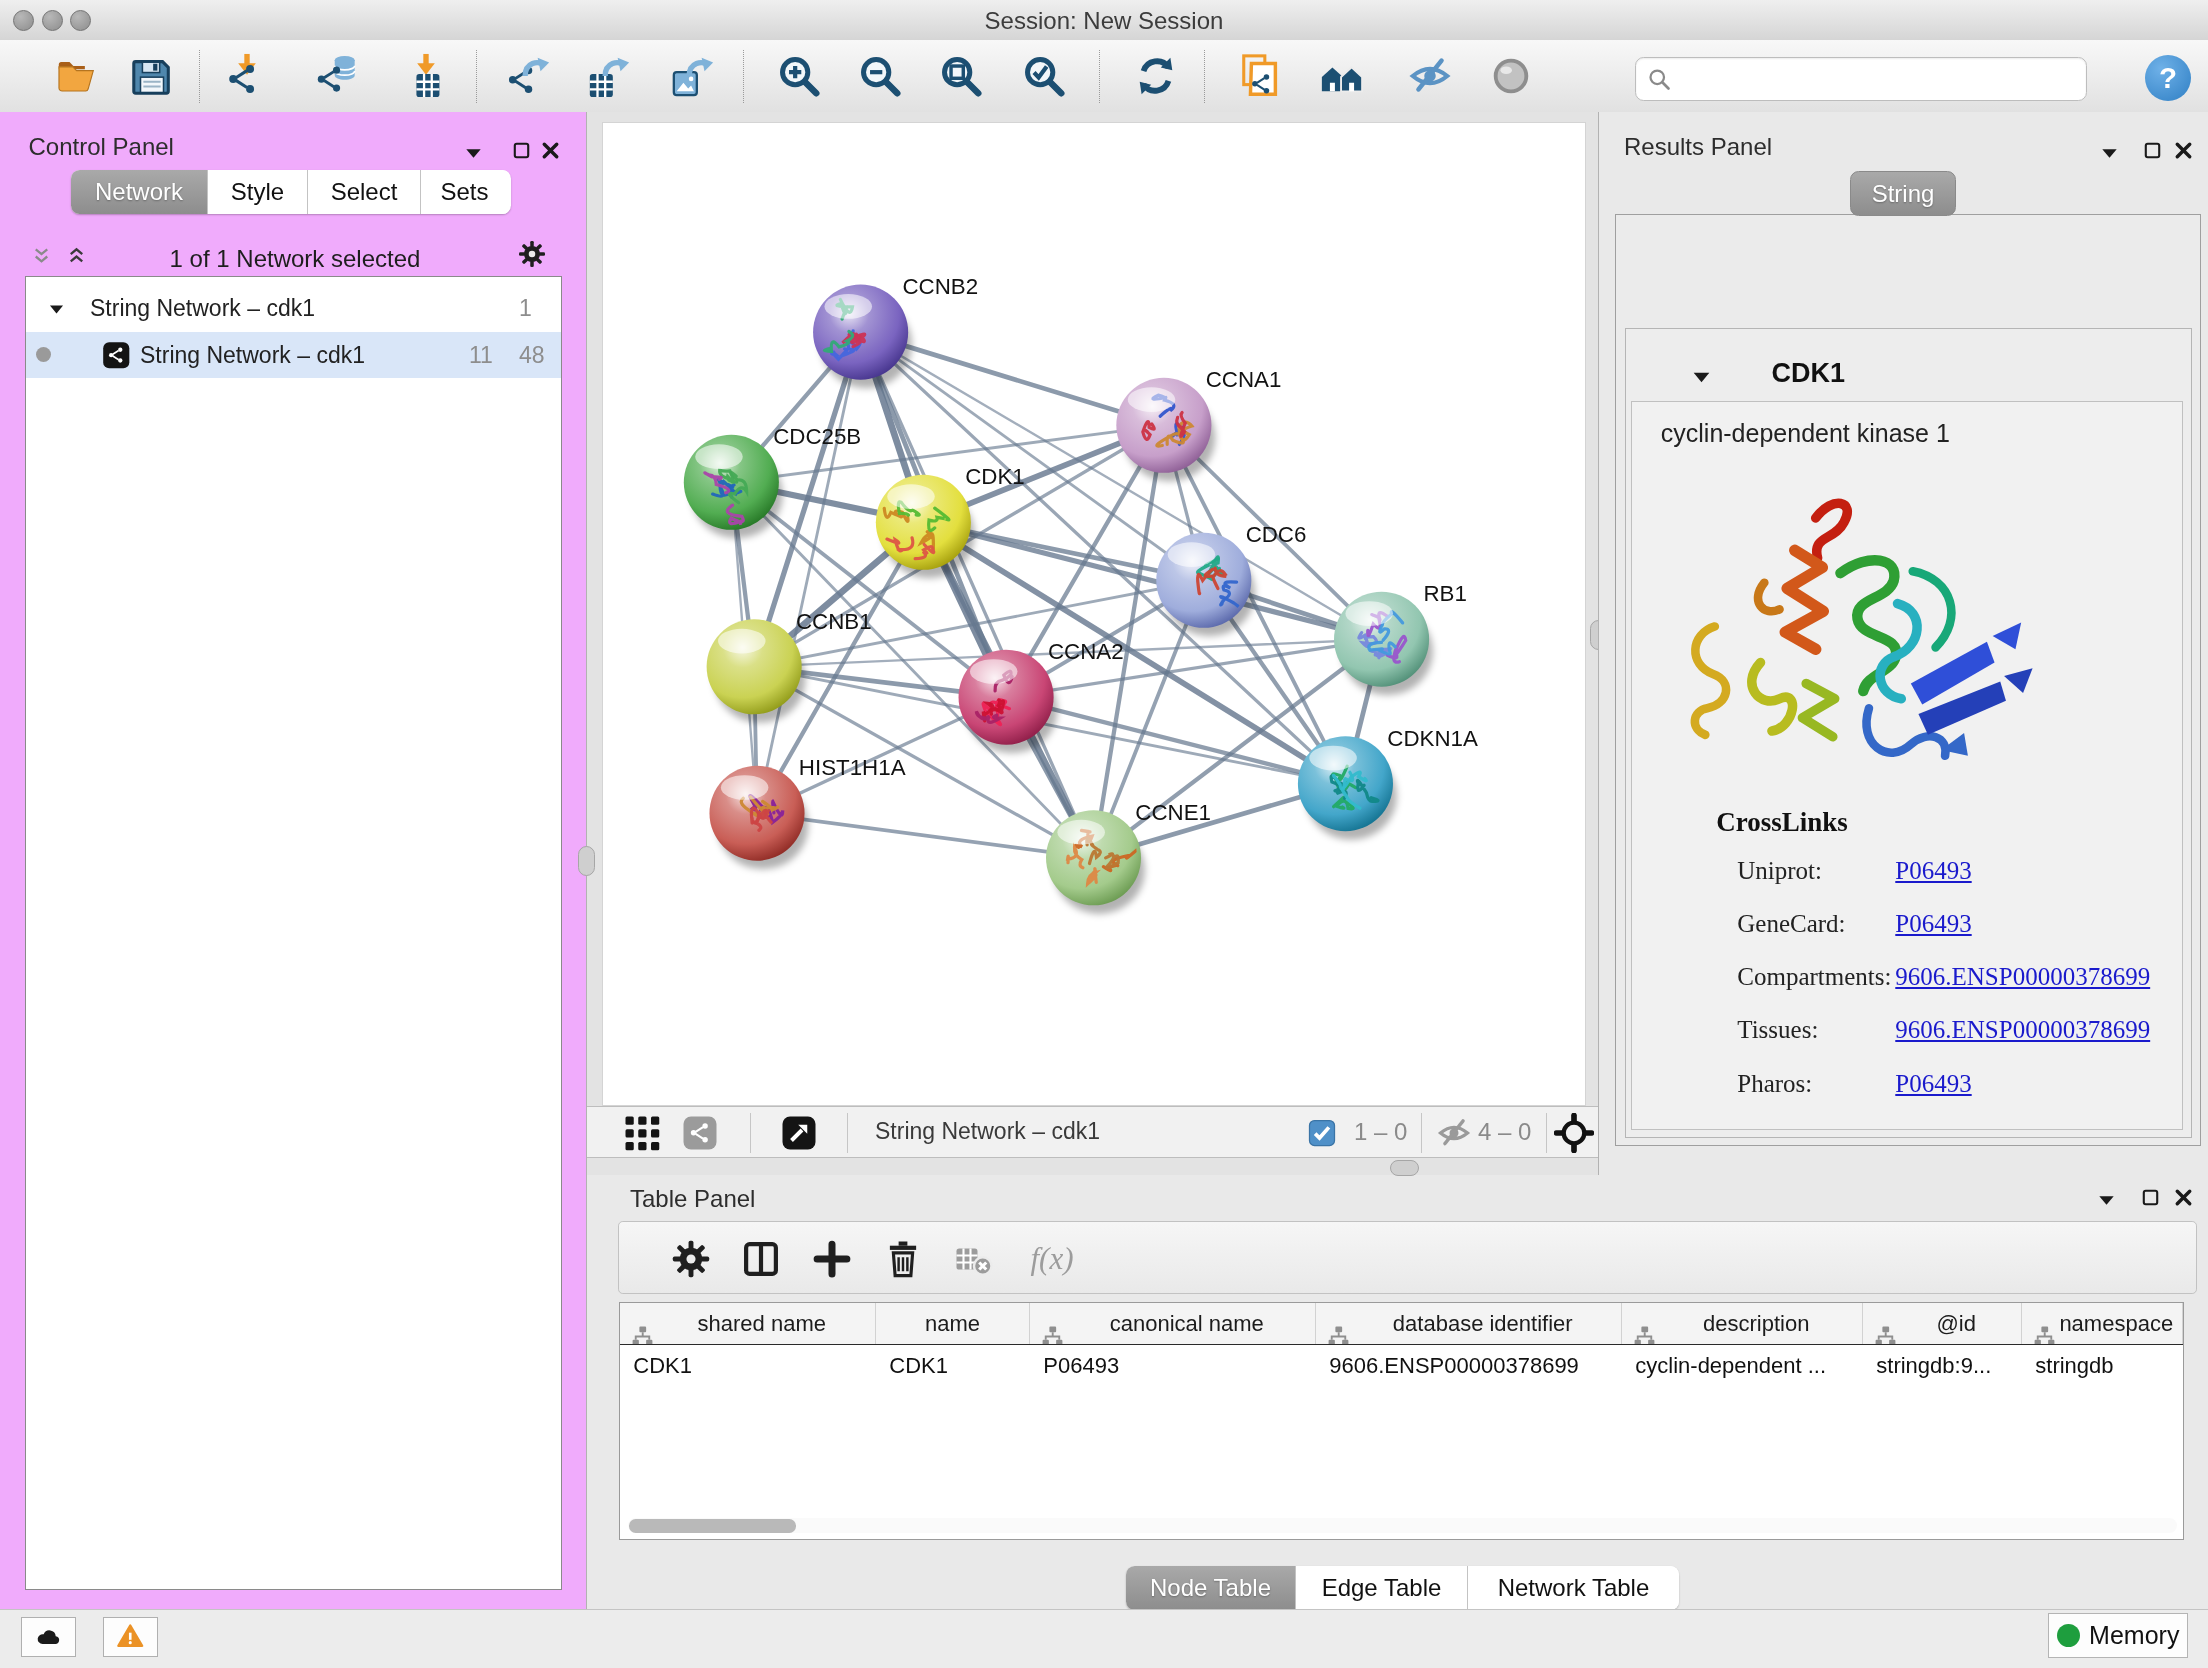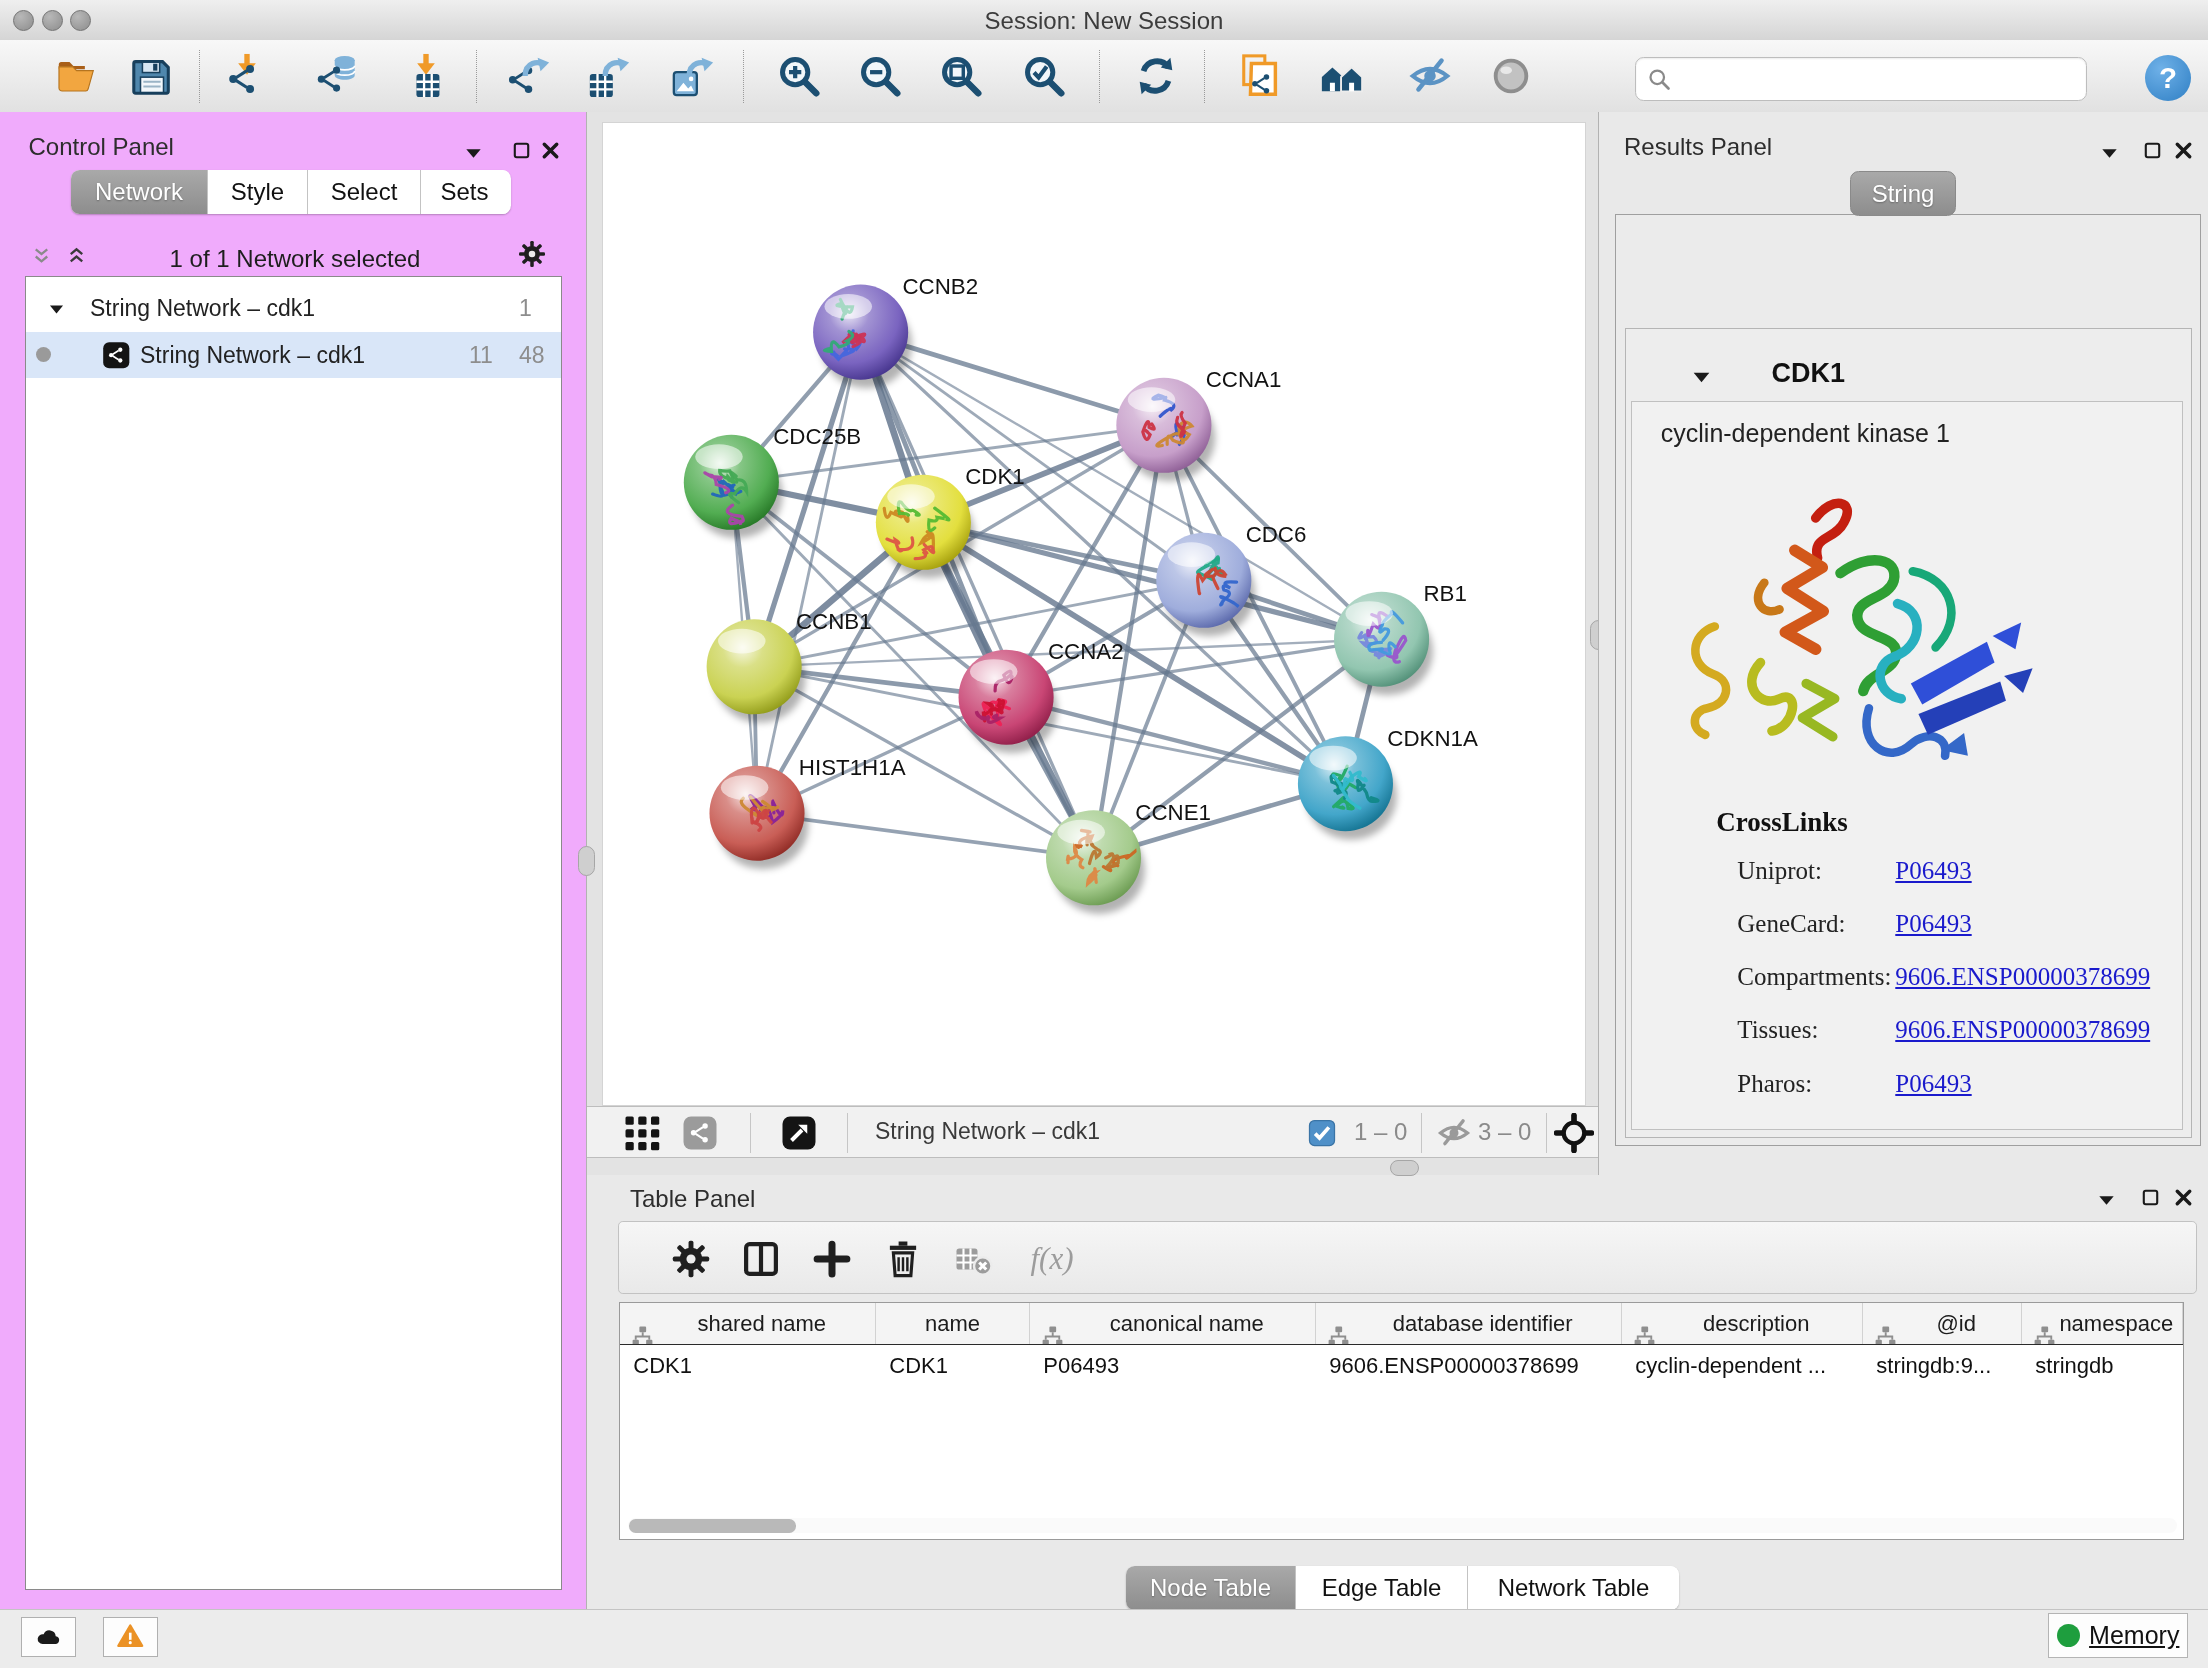--- a/index.html
+++ b/index.html
@@ -86,21 +86,21 @@
       overflow:hidden;white-space:nowrap;}
   .hscroll{left:7.6px;bottom:5.7px;height:15px;width:1549px;background:#fafafa;border-radius:7.6px;}
   .hthumb{left:1.9px;top:1px;width:167px;height:13.3px;background:#b9b9b9;border-radius:6.7px;}
   .btabs{top:390px;left:539px;display:flex;height:44px;border-radius:8.6px;overflow:hidden;box-shadow:0 1px 1.9px rgba(0,0,0,.25);}
   
   .statusbar{left:0;top:1609px;width:2208px;height:59px;background:#ececec;border-top:1px solid #c4c4c4;box-sizing:border-box;}
   .sbtn{top:6.7px;height:40px;background:#fdfdfd;border:1.9px solid #b0b0b0;box-sizing:border-box;
      display:flex;align-items:center;justify-content:center;}
   .sbtn svg{width:28.5px;height:28.5px;}
   .membtn{left:2048px;top:2.9px;width:140px;height:45px;background:#fdfdfd;border:1.9px solid #b4b4b4;box-sizing:border-box;
-     display:flex;align-items:center;justify-content:center;gap:9.5px;font-size:25px;color:#111;text-decoration:underline;}
+     display:flex;align-items:center;justify-content:center;gap:9.5px;font-size:25px;color:#111;}
   .memdot{width:23px;height:23px;border-radius:50%;background:#1e9e3e;}
   text{font-family:"Liberation Sans",sans-serif;}
 </style>
 </head>
 <body>
 
 <div class="abs titlebar">
   <div class="abs tl" style="left:13.3px"></div>
   <div class="abs tl" style="left:42px"></div>
   <div class="abs tl" style="left:70px"></div>
@@ -686,21 +686,21 @@
           <rect x="2" y="2" width="20" height="20" rx="4" fill="#4f90c8" stroke="#3a74a6"></rect>
           <path d="M6.5 12.5 10 16 17.5 7.5" fill="none" stroke="#fff" stroke-width="3"></path>
         </svg></span>
     <span class="abs vbnum" style="left:767px">1 – 0</span>
     <span class="abs vbsep" style="left:834px"></span>
     <span class="abs vbicon" style="left:867px"><svg viewBox="0 0 24 24">
           <path d="M3 12 Q12 4.5 21 12 Q12 19.5 3 12 Z" fill="none" stroke="#9a9a9a" stroke-width="2.2"></path>
           <circle cx="12" cy="12" r="3" fill="#9a9a9a"></circle>
           <line x1="6" y1="19" x2="18" y2="4" stroke="#9a9a9a" stroke-width="2.4" stroke-linecap="round"></line>
         </svg></span>
-    <span class="abs vbnum" style="left:891px">3 – 0</span>
+    <span class="abs vbnum" style="left:891px">4 – 0</span>
     <span class="abs vbsep" style="left:959px"></span>
     <span class="abs vbicon" style="left:985px;top:5.7px;width:40px;height:40px"><svg viewBox="0 0 24 24">
           <circle cx="12" cy="12" r="6.2" fill="none" stroke="#111" stroke-width="2.6"></circle>
           <g stroke="#111" stroke-width="3.4" stroke-linecap="round">
             <line x1="12" y1="1.5" x2="12" y2="5"></line>
             <line x1="12" y1="19" x2="12" y2="22.5"></line>
             <line x1="1.5" y1="12" x2="5" y2="12"></line>
             <line x1="19" y1="12" x2="22.5" y2="12"></line>
           </g>
         </svg></span>

